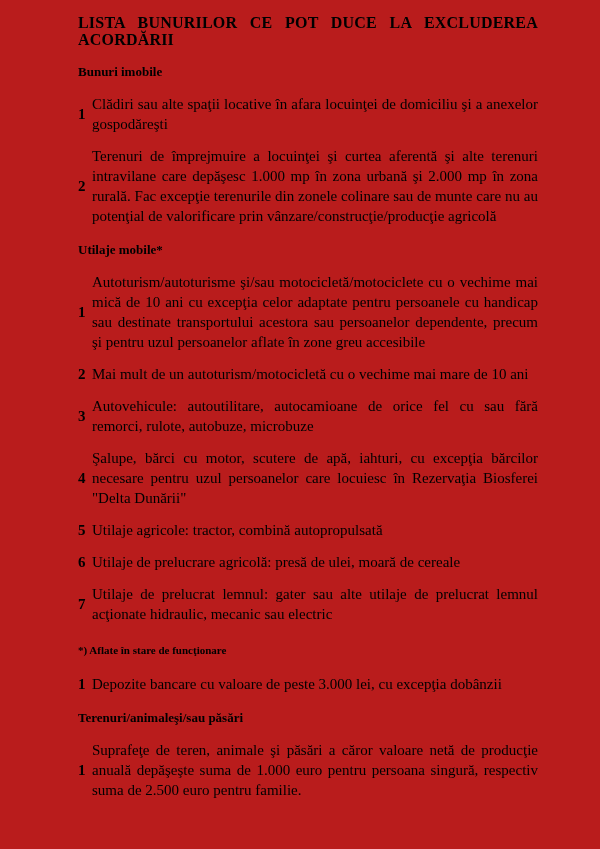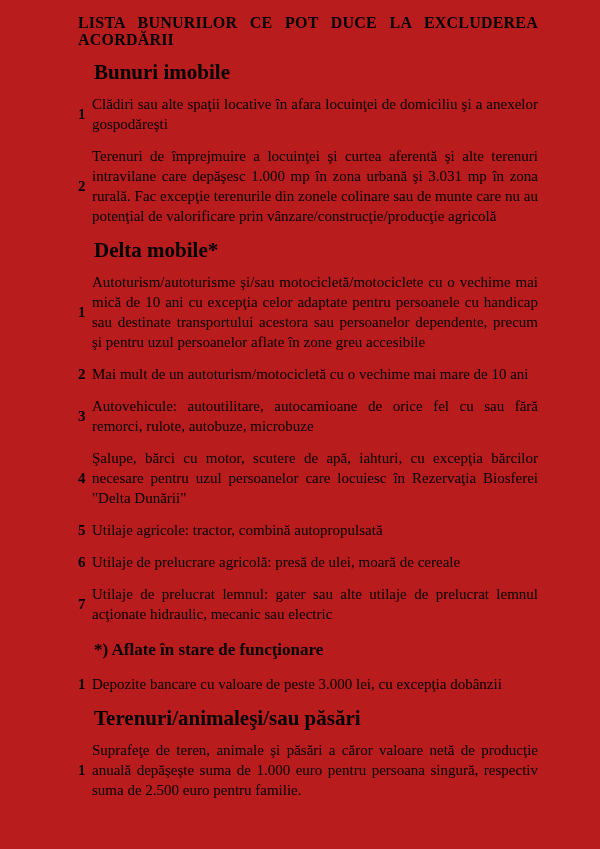--- a/index.html
+++ b/index.html
@@ -28,23 +28,23 @@
   .doc-title .line1 {
     display: block;
     text-align: justify;
     text-align-last: justify;
   }
   .doc-title .line2 {
     display: block;
   }
   .section-heading {
     font-weight: 700;
-    font-size: 21px;
+    font-size: 13px;
     line-height: 18px;
-    margin: 15px 0 13px 16px;
+    margin: 15px 0 13px 0;
   }
   .item {
     display: flex;
     align-items: center;
     margin: 12px 0;
   }
   .item .num {
     flex: 0 0 14px;
     width: 14px;
     font-weight: 700;
@@ -53,46 +53,46 @@
   }
   .item .txt {
     flex: 1;
     margin: 0;
     font-size: 15px;
     line-height: 20px;
     text-align: justify;
   }
   .footnote {
     font-weight: 700;
-    font-size: 17px;
+    font-size: 11px;
     line-height: 18px;
-    margin: 17px 0 15px 16px;
+    margin: 17px 0 15px 0;
   }
 </style>
 </head>
 <body>
 
 <div class="page">
 
   <h1 class="doc-title">
     <span class="line1">LISTA BUNURILOR CE POT DUCE LA EXCLUDEREA ACORDĂRII</span>
   </h1>
 
   <div class="section-heading">Bunuri imobile</div>
 
   <div class="item">
     <span class="num">1</span>
     <p class="txt">Clădiri sau alte spaţii locative în afara locuinţei de domiciliu şi a anexelor gospodăreşti</p>
   </div>
   <div class="item">
     <span class="num">2</span>
-    <p class="txt">Terenuri de împrejmuire a locuinţei şi curtea aferentă şi alte terenuri intravilane care depăşesc 1.000 mp în zona urbană şi 3.031 mp în zona rurală. Fac excepţie terenurile din zonele colinare sau de munte care nu au potenţial de valorificare prin vânzare/construcţie/producţie agricolă</p>
+    <p class="txt">Terenuri de împrejmuire a locuinţei şi curtea aferentă şi alte terenuri intravilane care depăşesc 1.000 mp în zona urbană şi 2.000 mp în zona rurală. Fac excepţie terenurile din zonele colinare sau de munte care nu au potenţial de valorificare prin vânzare/construcţie/producţie agricolă</p>
   </div>
 
-  <div class="section-heading">Delta mobile*</div>
+  <div class="section-heading">Utilaje mobile*</div>
 
   <div class="item">
     <span class="num">1</span>
     <p class="txt">Autoturism/autoturisme şi/sau motocicletă/motociclete cu o vechime mai mică de 10 ani cu excepţia celor adaptate pentru persoanele cu handicap sau destinate transportului acestora sau persoanelor dependente, precum şi pentru uzul persoanelor aflate în zone greu accesibile</p>
   </div>
   <div class="item">
     <span class="num">2</span>
     <p class="txt">Mai mult de un autoturism/motocicletă cu o vechime mai mare de 10 ani</p>
   </div>
   <div class="item">

